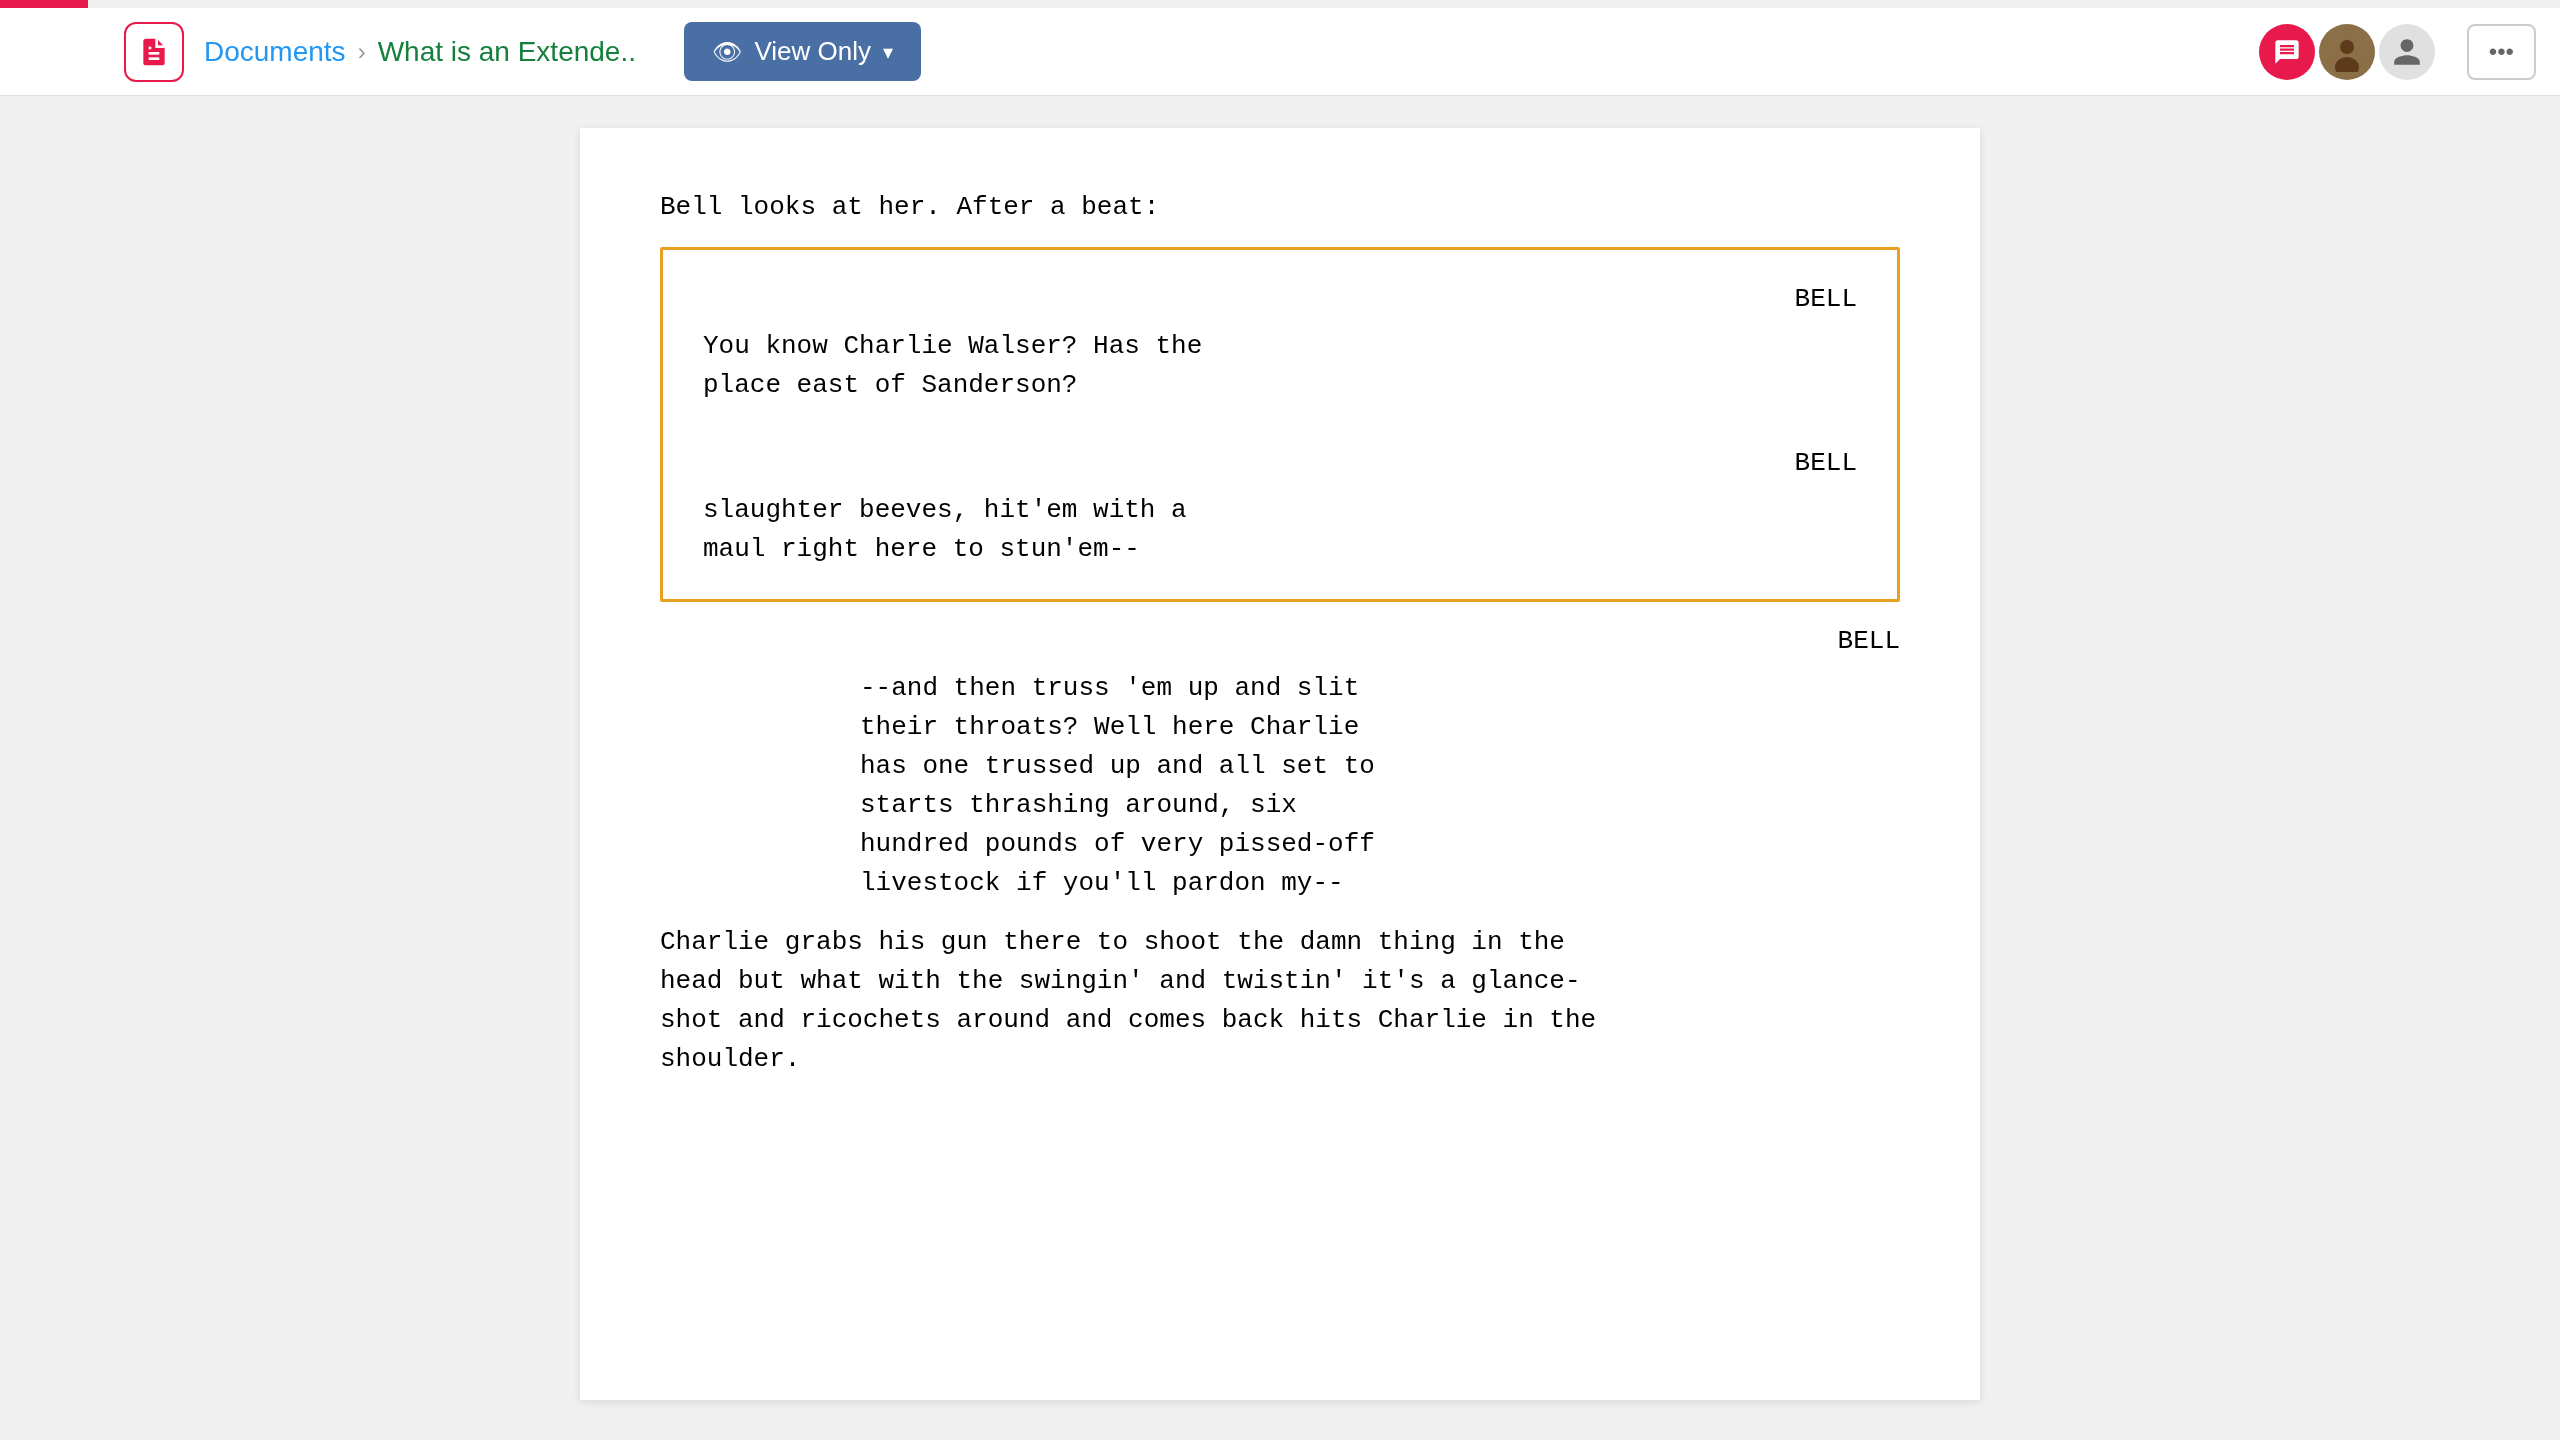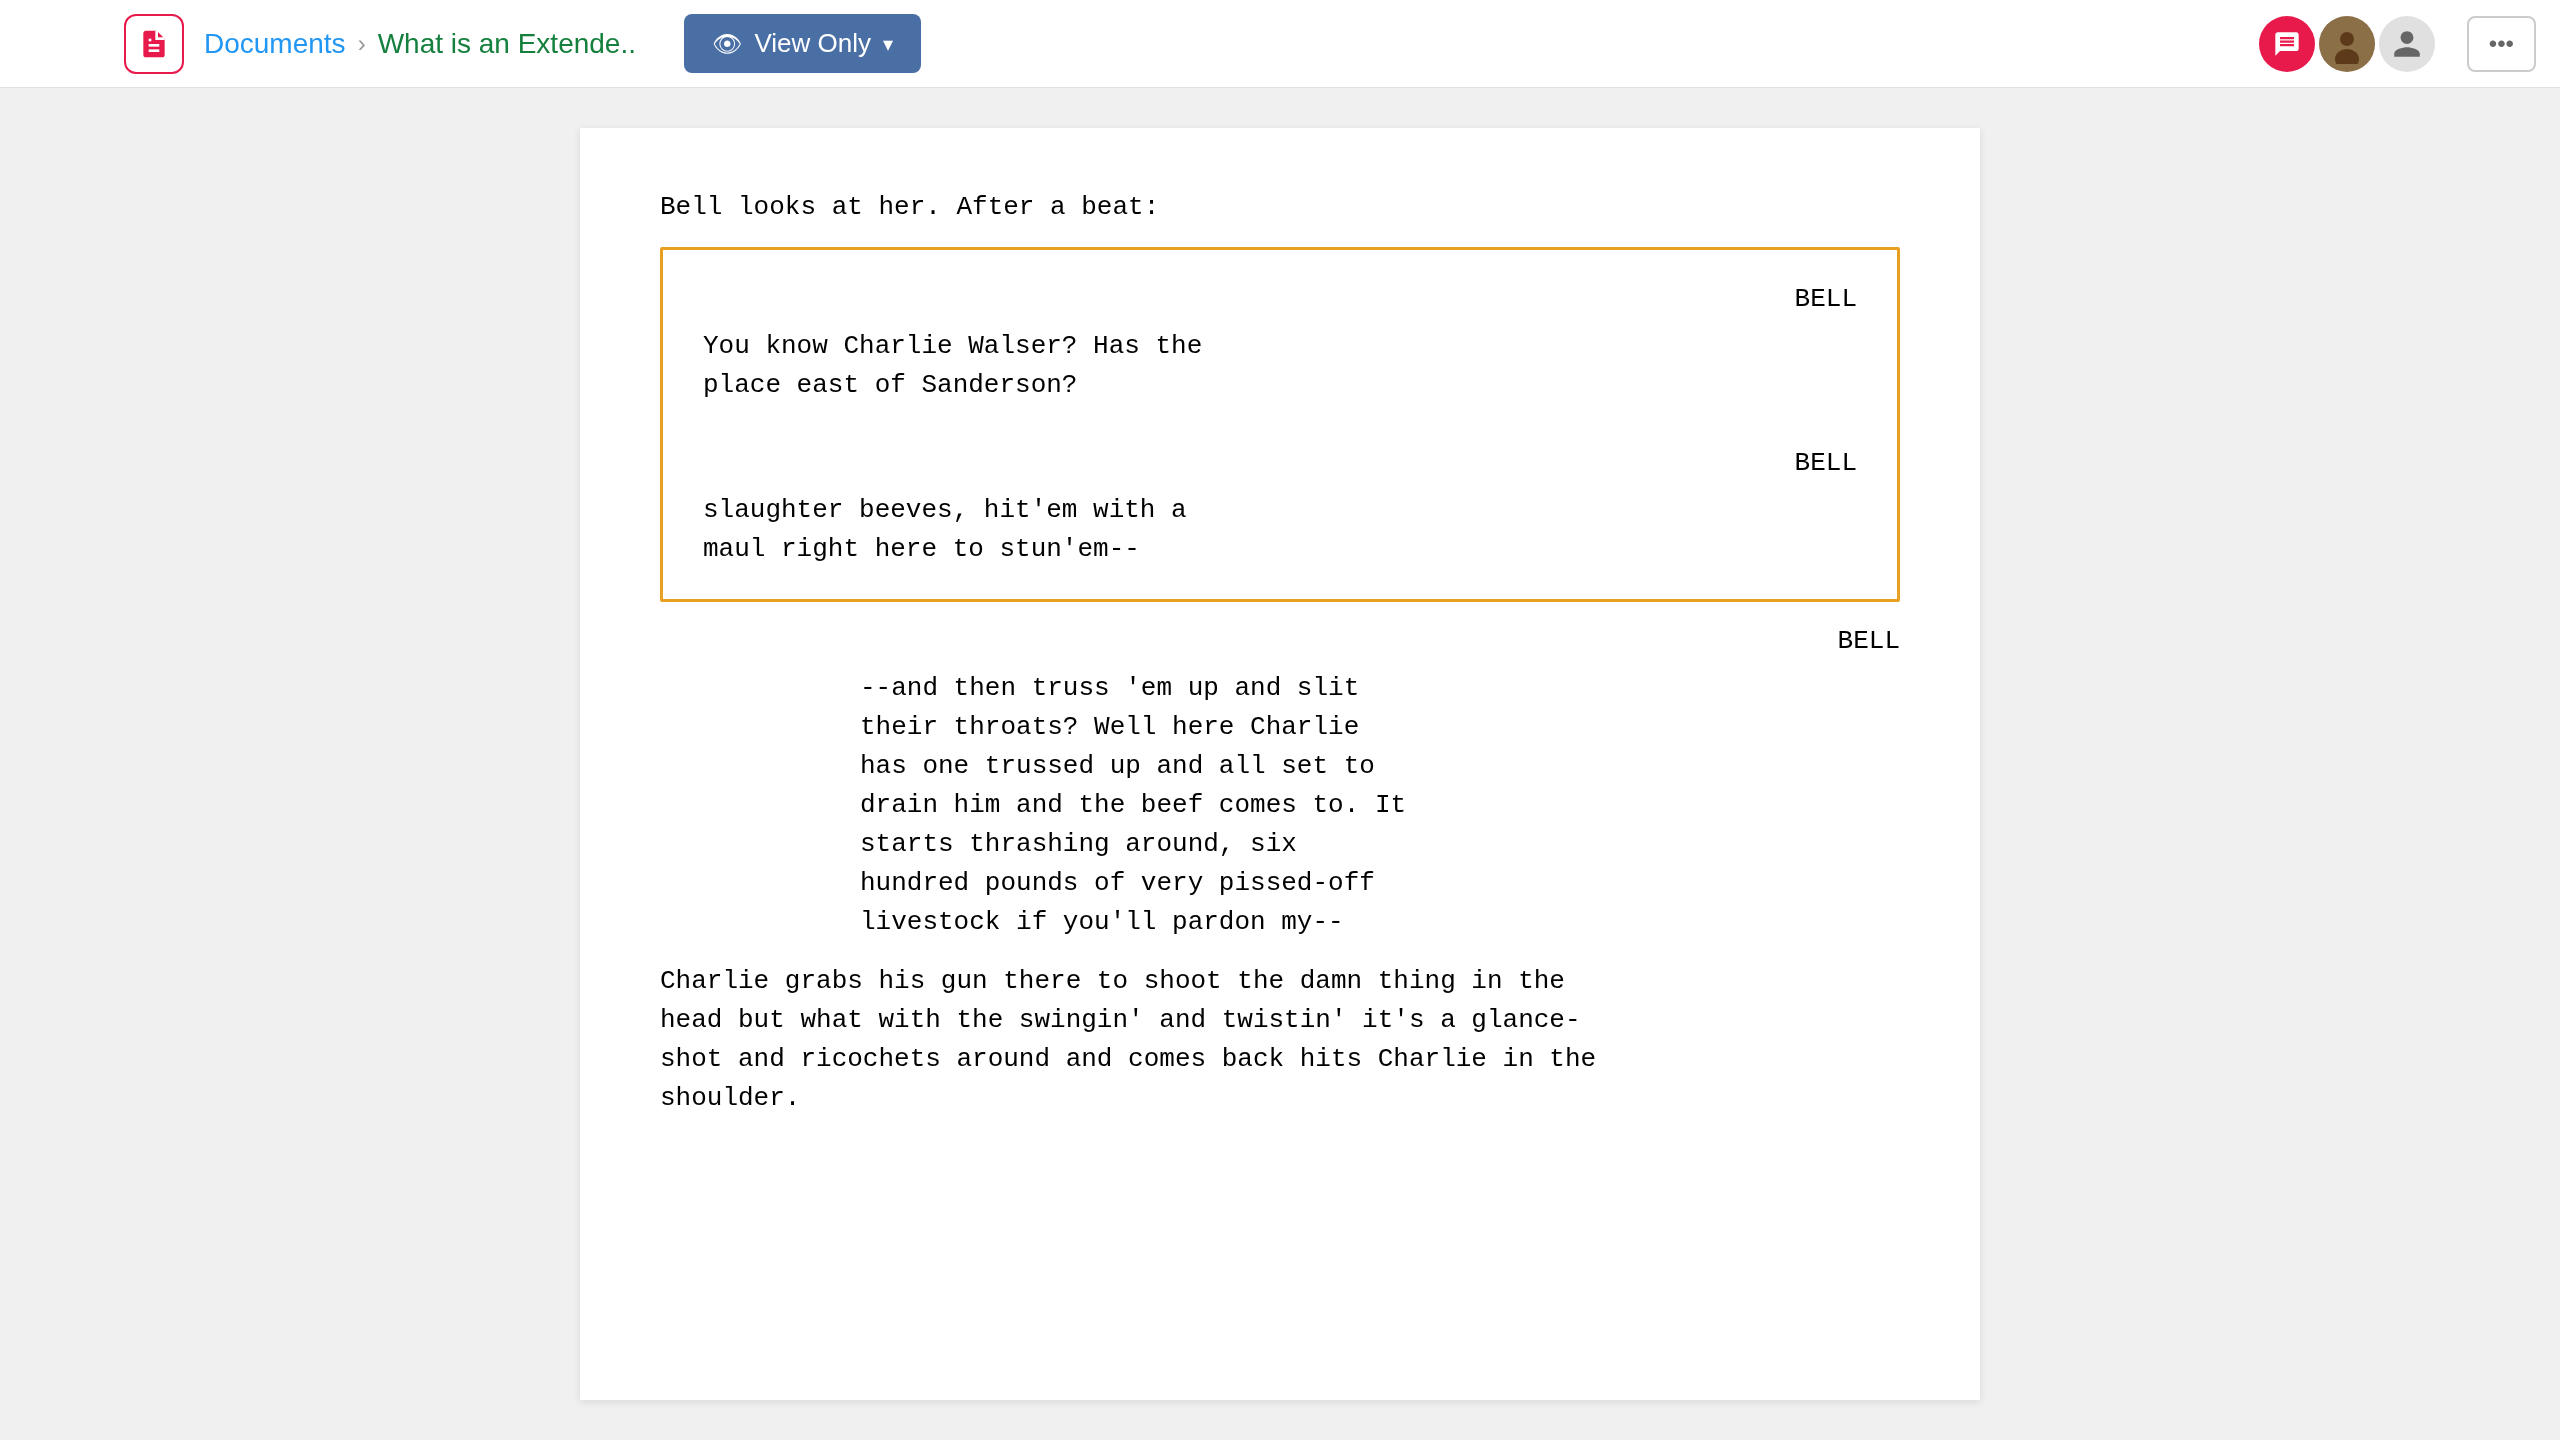--- a/index.html
+++ b/index.html
@@ -18,21 +18,21 @@
 
     
     .topbar {
       display: flex;
       align-items: center;
       background: #ffffff;
       height: 88px;
       border-bottom: 1px solid #e0e0e0;
       padding: 0 24px;
       position: fixed;
-      top: 0;
+      top: 8px;
       left: 0;
       right: 0;
       z-index: 100;
     }
 
     .app-logo {
       width: 88px;
       height: 88px;
       background: #e8194b;
       display: flex;
@@ -324,21 +324,20 @@
 
       </div>
 
 
       <div class="second-dialogue-section">
         <div class="indent-dialogue">
           <div class="character-name">BELL</div>
           <div>--and then truss 'em up and slit</div>
           <div>their throats? Well here Charlie</div>
           <div>has one trussed up and all set to</div>
-          <div>drain him and the beef comes to. It</div>
           <div>starts thrashing around, six</div>
           <div>hundred pounds of very pissed-off</div>
           <div>livestock if you'll pardon my--</div>
         </div>
       </div>
 
       <div class="long-action">
         <div>Charlie grabs his gun there to shoot the damn thing in the</div>
         <div>head but what with the swingin' and twistin' it's a glance-</div>
         <div>shot and ricochets around and comes back hits Charlie in the</div>

